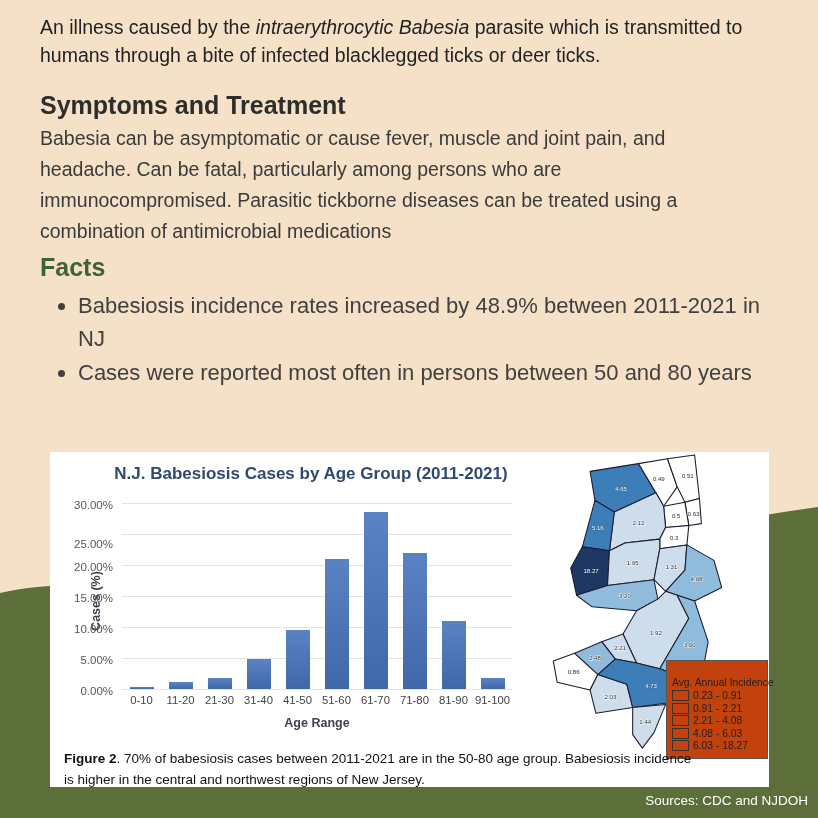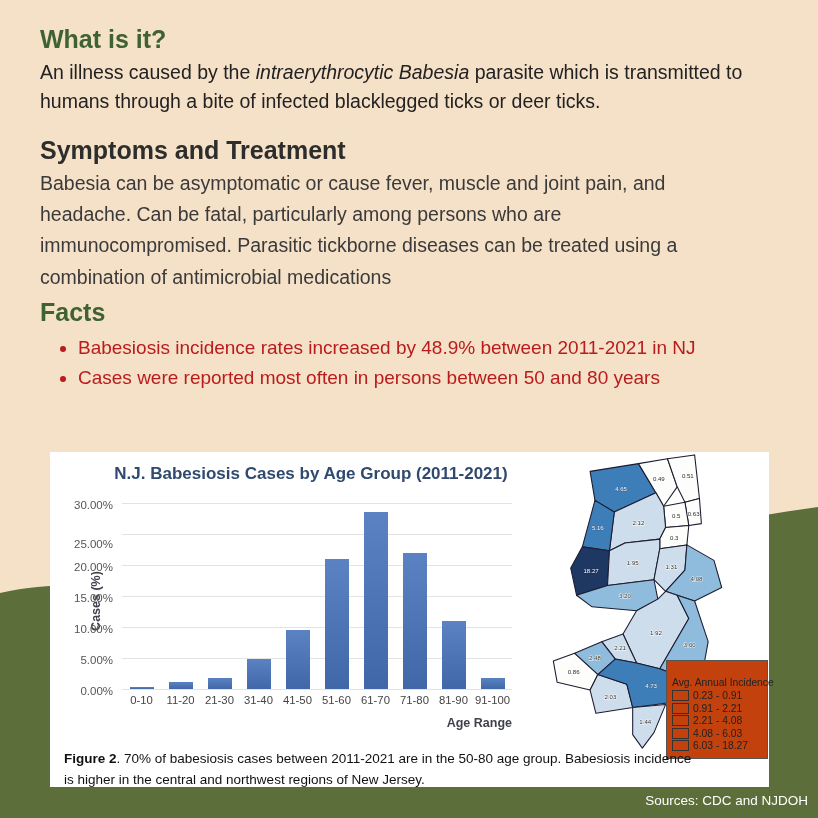--- a/index.html
+++ b/index.html
@@ -15,37 +15,37 @@
   .content{position:absolute;left:0;top:0;width:818px;padding:10px 40px 0;box-sizing:border-box;}
   h1.title{
     font-family:"DejaVu Sans","Liberation Sans",sans-serif;
     font-weight:bold;font-size:56px;line-height:1.08;margin:0;color:#262624;letter-spacing:-1px;
   }
   h2{font-size:25px;margin:0;line-height:1.25;}
   .green-h{color:#3e6233;margin-top:14px;}
   .dark-h{color:#2d2d2b;margin-top:20px;}
   p.body{font-size:19.5px;line-height:1.45;margin:3px 0 0;max-width:760px;color:#222;}
   p.body2{font-size:19.5px;line-height:1.6;margin:2px 0 0;max-width:710px;color:#3a3a3a;}
-  ul.facts{margin:6px 0 0 20px;padding:0 0 0 18px;font-size:19px;line-height:1.5;color:#b91c1c;}
+  ul.facts{margin:6px 0 0 20px;padding:0 0 0 18px;font-size:22px;line-height:1.5;color:#404040;}
   ul.facts li{margin:1px 0;}
   
   .panel{position:absolute;left:50px;top:452px;width:719px;height:335px;background:#ffffff;}
   
   .chart{position:absolute;left:8px;top:4px;width:476px;height:290px;}
   .chart-title{position:absolute;top:8px;left:30px;right:0;text-align:center;
     font-size:17px;font-weight:bold;color:#2f4a6e;}
   .plot{position:absolute;left:64px;top:48px;width:390px;height:186px;}
   .gridline{position:absolute;left:0;width:100%;height:1px;background:#e3e3e3;}
   .y-tick{position:absolute;left:-9px;transform:translateX(-100%);font-size:11.5px;color:#555;}
   .bar{position:absolute;bottom:1px;width:24px;background:linear-gradient(180deg,#5b83c3 0%,#4068a9 100%);}
   .ylab{position:absolute;left:-22px;top:138px;font-size:12.5px;font-weight:bold;color:#40414f;
     transform:rotate(-90deg);width:120px;text-align:center;}
   .x-ticks{position:absolute;left:64px;top:238px;width:390px;display:flex;}
   .x-ticks span{flex:1;text-align:center;font-size:11.3px;color:#444;}
-  .xlab{position:absolute;left:64px;top:260px;width:390px;text-align:right;
+  .xlab{position:absolute;left:64px;top:260px;width:390px;text-align:center;
     font-size:12.5px;font-weight:bold;color:#40414f;}
   
   .map{position:absolute;left:486px;top:0px;width:234px;height:300px;}
   .map polygon{stroke:#1c1c30;stroke-width:1.1;stroke-linejoin:round;}
   .c1{fill:#fdfdfc;} .c2{fill:#cdddec;} .c3{fill:#8fbcdc;} .c4{fill:#3d7eb8;} .c5{fill:#1e3863;}
   .map text{font-size:6.3px;font-family:"Liberation Sans",sans-serif;text-anchor:middle;}
   .lbl-d{fill:#2a2a2a;stroke:#ffffff;stroke-width:0.85;paint-order:stroke;}
   .lbl-w{fill:#ffffff;stroke:rgba(10,25,60,.45);stroke-width:0.5;paint-order:stroke;}
   
   .legend{position:absolute;left:616px;top:208px;width:102px;background:#c2410c;
@@ -62,21 +62,20 @@
 </style>
 </head>
 <body>
 
 <svg class="hill" viewBox="0 0 818 313" preserveAspectRatio="none">
   <path d="M0,88 C90,68 150,94 260,87 C400,79 480,62 610,38 C690,23 760,10 818,2 L818,313 L0,313 Z" fill="#5c6e3a"></path>
 </svg>
 
 <div class="content">
 
-  <h2 class="green-h">What is it?</h2>
   <p class="body"><span>An illness caused by the </span><i>intraerythrocytic Babesia</i><span> parasite which is transmitted to humans through a bite of infected blacklegged ticks or deer ticks.</span></p>
 
   <h2 class="dark-h">Symptoms and Treatment</h2>
   <p class="body2">Babesia can be asymptomatic or cause fever, muscle and joint pain, and headache. Can be fatal, particularly among persons who are immunocompromised. Parasitic tickborne diseases can be treated using a combination of antimicrobial medications</p>
 
   <h2 class="green-h" style="margin-top:4px">Facts</h2>
   <ul class="facts">
     <li>Babesiosis incidence rates increased by 48.9% between 2011-2021 in NJ</li>
     <li>Cases were reported most often in persons between 50 and 80 years</li>
   </ul>

